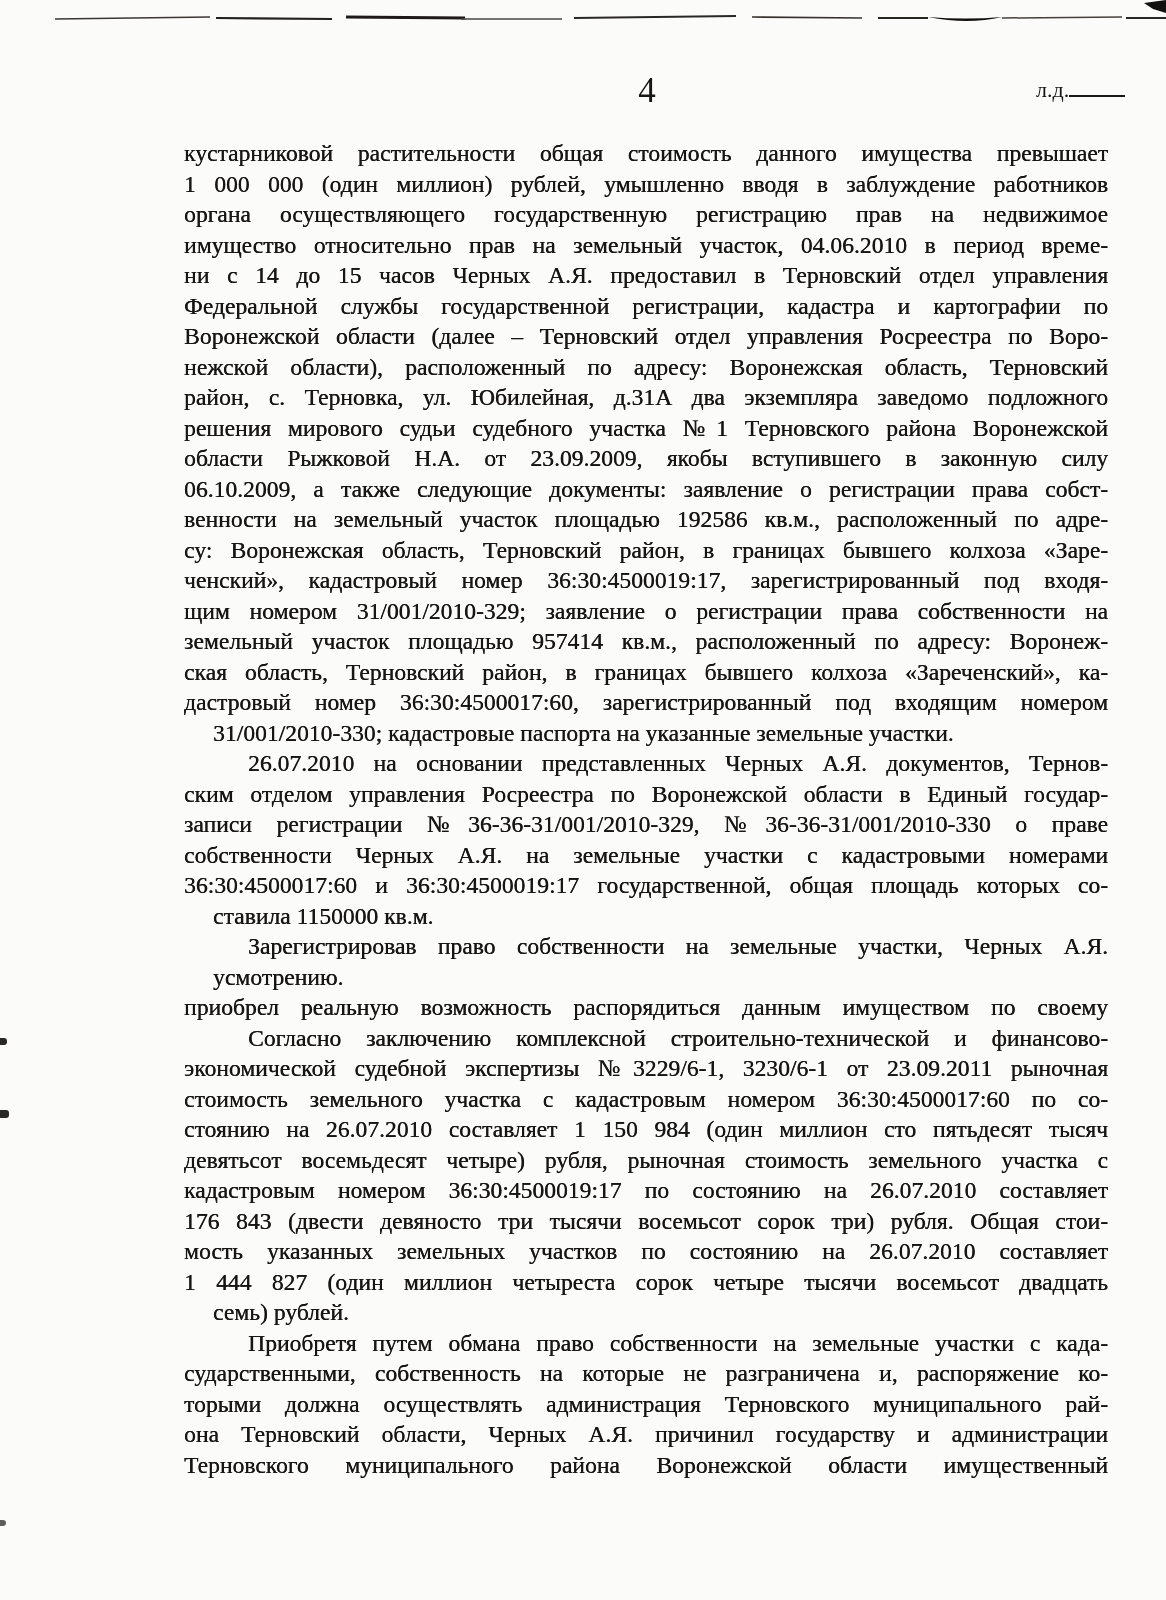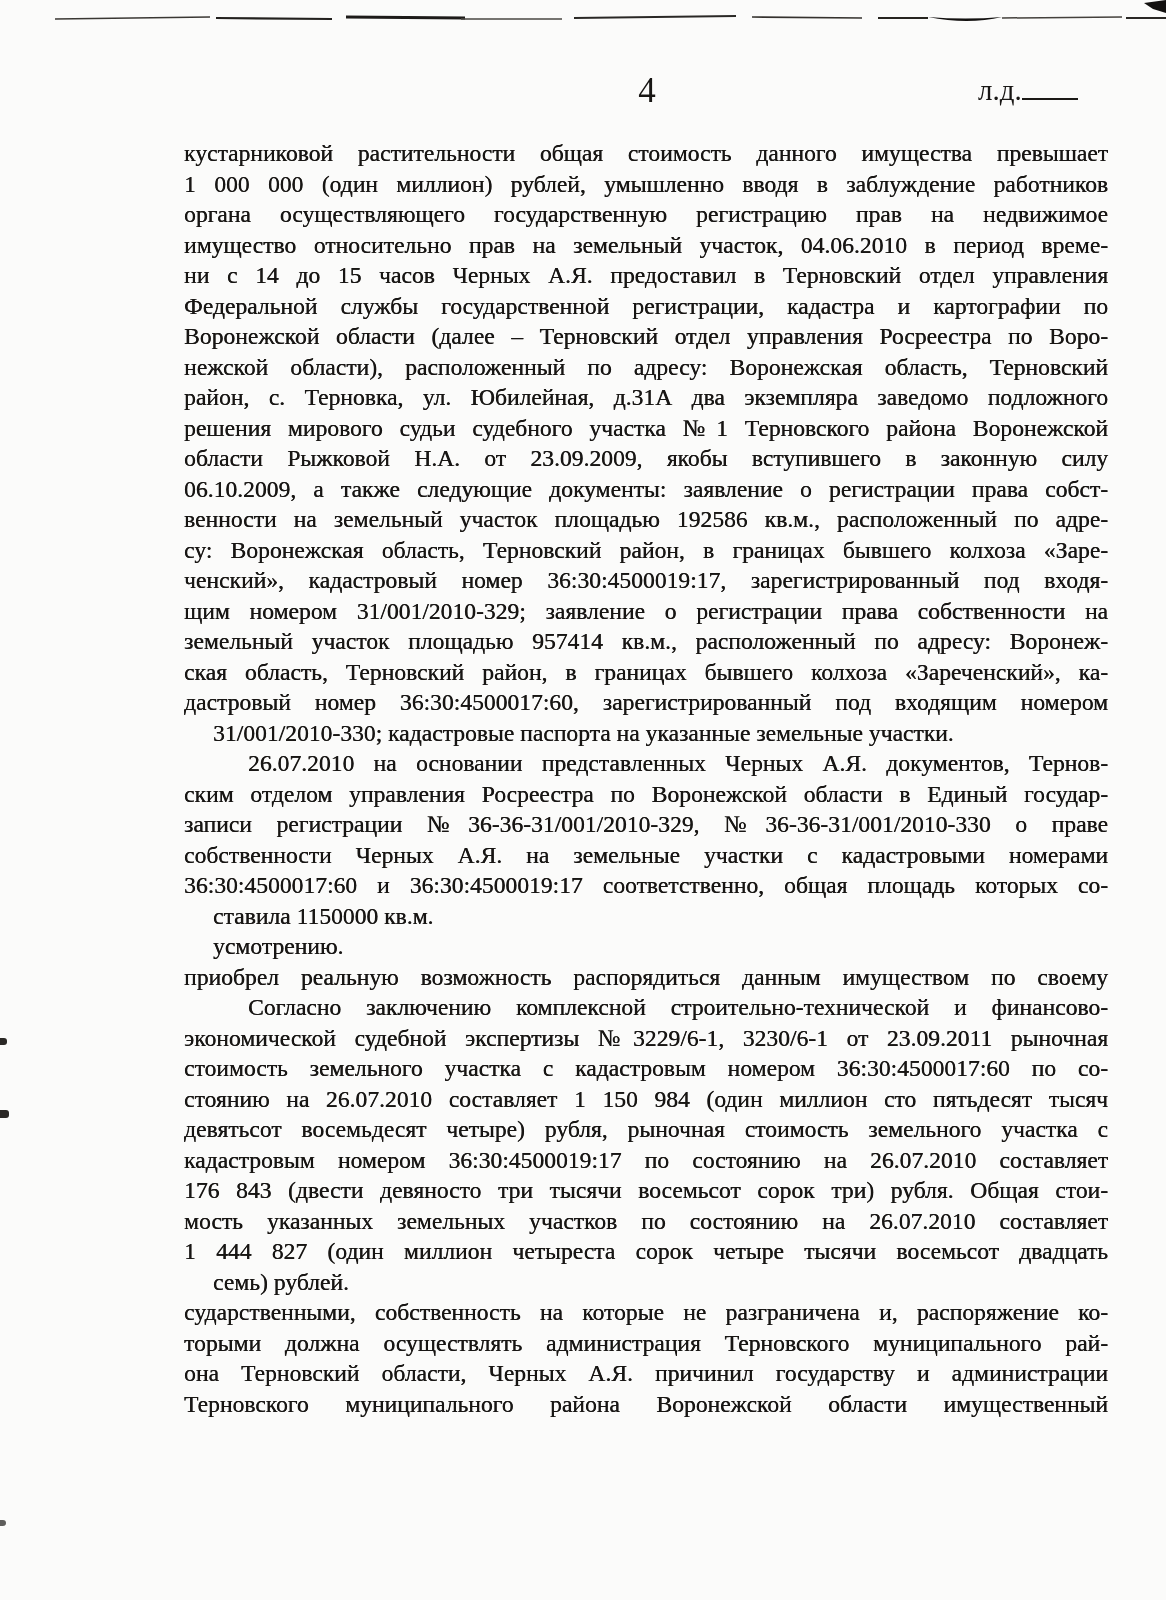--- a/index.html
+++ b/index.html
@@ -43,22 +43,22 @@
     top: 72px;
     left: 612px;
     width: 70px;
     text-align: center;
     font-size: 35px;
     line-height: 38px;
   }
   .ld-wrap {
     position: absolute;
     top: 74px;
-    left: 978px;
-    font-size: 29px;
+    left: 1036px;
+    font-size: 22px;
     line-height: 32px;
     white-space: nowrap;
   }
   .ld-blank {
     display: inline-block;
     width: 56px;
     height: 4px;
     border-bottom: 2.5px solid #1b1916;
     vertical-align: baseline;
   }
@@ -129,33 +129,35 @@
       <div class="line">ченский», кадастровый номер 36:30:4500019:17, зарегистрированный под входя-</div>
       <div class="line">щим номером 31/001/2010-329; заявление о регистрации права собственности на</div>
       <div class="line">земельный участок площадью 957414 кв.м., расположенный по адресу: Воронеж-</div>
       <div class="line">ская область, Терновский район, в границах бывшего колхоза «Зареченский», ка-</div>
       <div class="line">дастровый номер 36:30:4500017:60, зарегистрированный под входящим номером</div>
       <div class="line para-end">31/001/2010-330; кадастровые паспорта на указанные земельные участки.</div>
       <div class="line indent">26.07.2010 на основании представленных Черных А.Я. документов, Тернов-</div>
       <div class="line">ским отделом управления Росреестра по Воронежской области в Единый государ-</div>
       <div class="line">записи регистрации №36-36-31/001/2010-329, №36-36-31/001/2010-330 о праве</div>
       <div class="line">собственности Черных А.Я. на земельные участки с кадастровыми номерами</div>
-      <div class="line">36:30:4500017:60 и 36:30:4500019:17 соответственно, общая площадь которых со-</div>
+      <div class="line">36:30:4500017:60 и 36:30:4500019:17 государственной, общая площадь которых со-</div>
       <div class="line para-end">ставила 1150000 кв.м.</div>
+      <div class="line indent">Зарегистрировав право собственности на земельные участки, Черных А.Я.</div>
       <div class="line para-end">усмотрению.</div>
       <div class="line">приобрел реальную возможность распорядиться данным имуществом по своему</div>
       <div class="line indent">Согласно заключению комплексной строительно-технической и финансово-</div>
       <div class="line">экономической судебной экспертизы №3229/6-1, 3230/6-1 от 23.09.2011 рыночная</div>
       <div class="line">стоимость земельного участка с кадастровым номером 36:30:4500017:60 по со-</div>
       <div class="line">стоянию на 26.07.2010 составляет 1 150 984 (один миллион сто пятьдесят тысяч</div>
       <div class="line">девятьсот восемьдесят четыре) рубля, рыночная стоимость земельного участка с</div>
       <div class="line">кадастровым номером 36:30:4500019:17 по состоянию на 26.07.2010 составляет</div>
       <div class="line">176 843 (двести девяносто три тысячи восемьсот сорок три) рубля. Общая стои-</div>
       <div class="line">мость указанных земельных участков по состоянию на 26.07.2010 составляет</div>
       <div class="line">1 444 827 (один миллион четыреста сорок четыре тысячи восемьсот двадцать</div>
       <div class="line para-end">семь) рублей.</div>
+      <div class="line indent">Приобретя путем обмана право собственности на земельные участки с када-</div>
       <div class="line">сударственными, собственность на которые не разграничена и, распоряжение ко-</div>
       <div class="line">торыми должна осуществлять администрация Терновского муниципального рай-</div>
       <div class="line">она Терновский области, Черных А.Я. причинил государству и администрации</div>
       <div class="line">Терновского муниципального района Воронежской области имущественный</div>
     </div>
 
 </div>
 
 </body></html>

